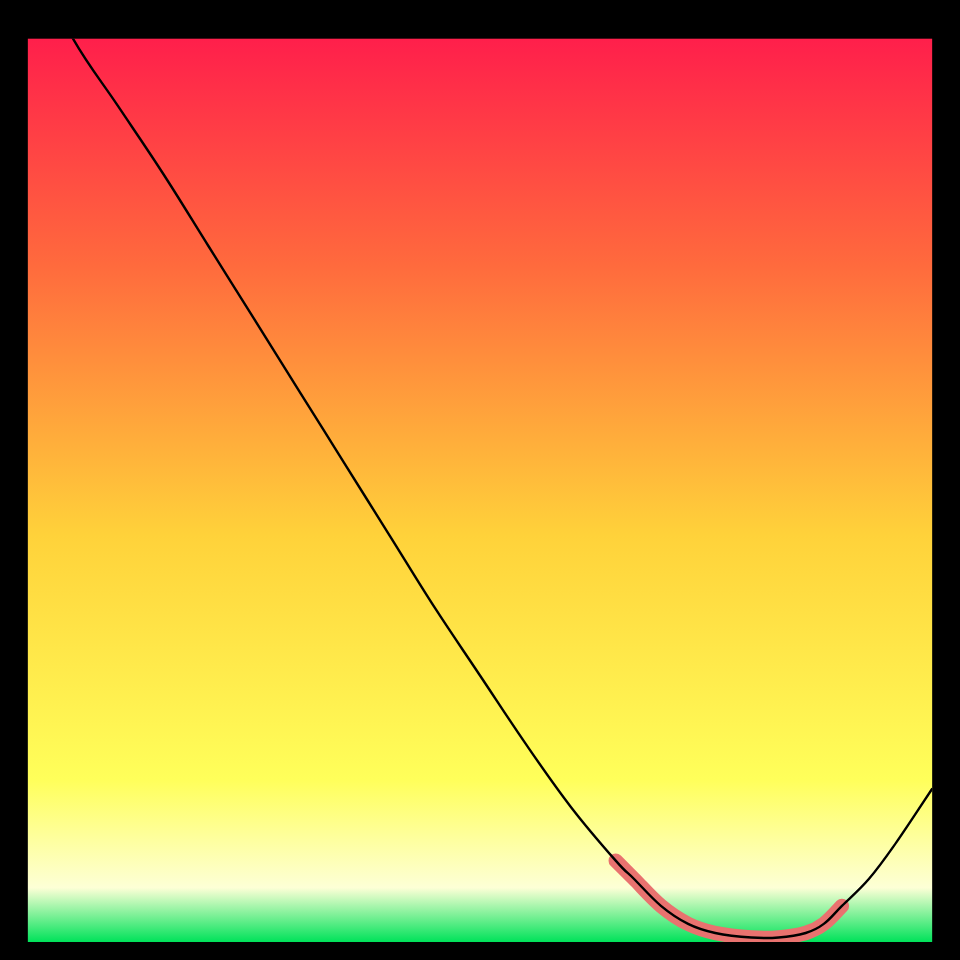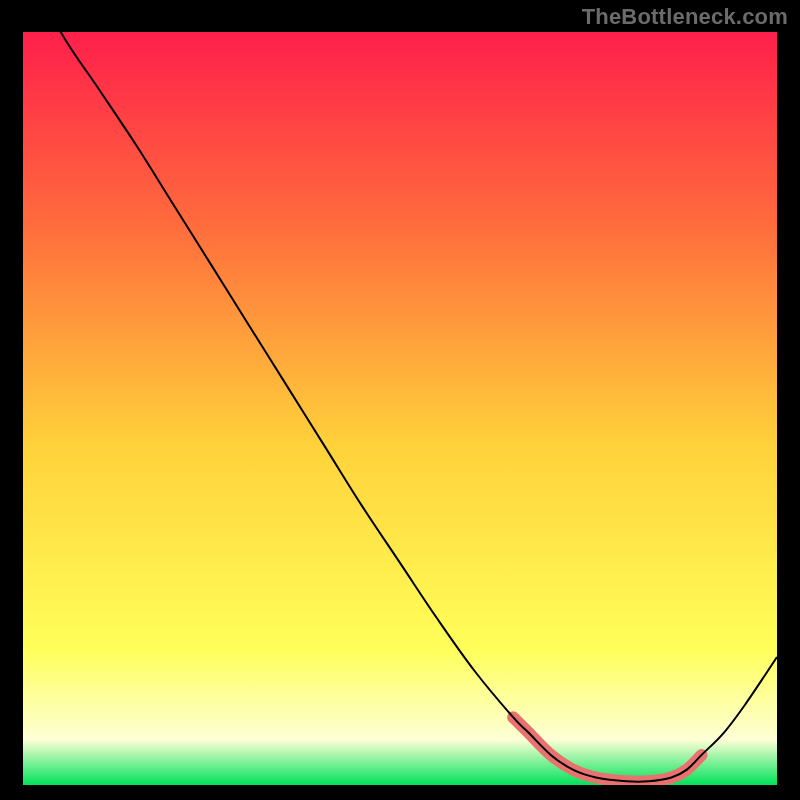--- a/index.html
+++ b/index.html
@@ -34,21 +34,20 @@
     width: 754px;
     height: 753px;
     display: block;
   }
 </style>
 </head>
 <body>
 
 <div class="stage">
 
-  <div class="watermark">TheBottleneck.com</div>
 
   <svg class="plot" viewBox="0 0 754 753" preserveAspectRatio="none">
     <defs>
       <linearGradient id="bgGrad" x1="0" y1="0" x2="0" y2="1">
         <stop offset="0" stop-color="#ff1f4b"></stop>
         <stop offset="0.25" stop-color="#ff6a3d"></stop>
         <stop offset="0.55" stop-color="#ffd23a"></stop>
         <stop offset="0.82" stop-color="#ffff5a"></stop>
         <stop offset="0.94" stop-color="#fdffd6"></stop>
         <stop offset="1" stop-color="#00e25a"></stop>

